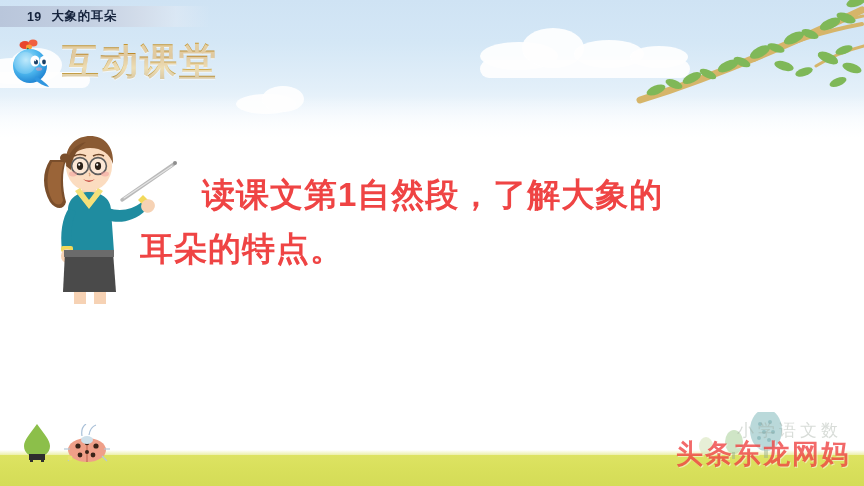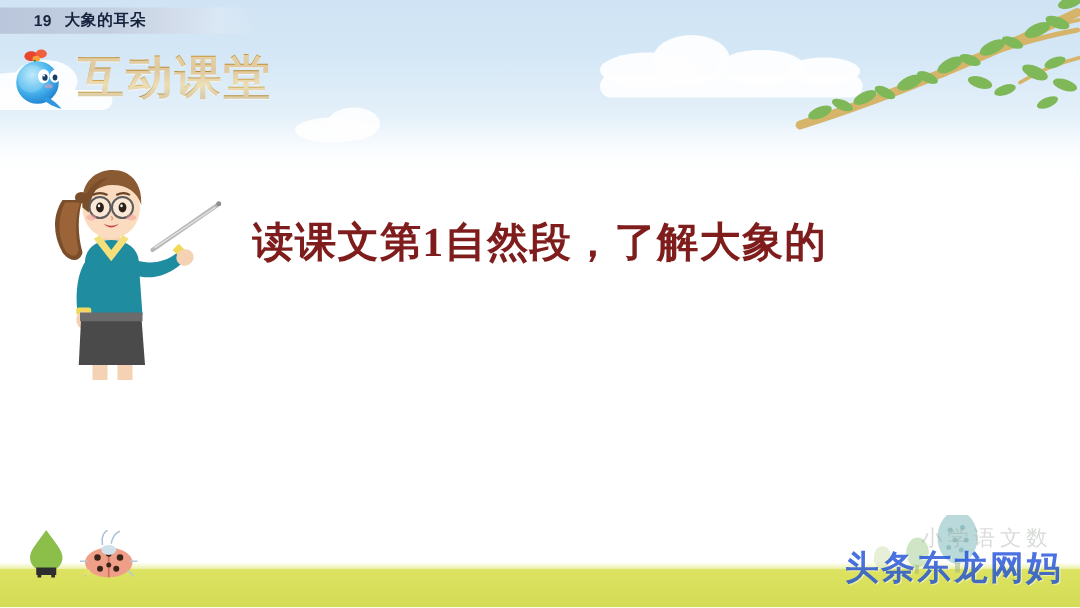--- a/index.html
+++ b/index.html
@@ -112,26 +112,26 @@
   }
 
   
   .teacher { position: absolute; left: 38px; top: 126px; width: 118px; height: 178px; }
 
   
   .lesson-text {
     position: absolute;
     left: 140px; top: 168px;
     width: 660px;
-    color: #7f1d1d;
+    color: #ef4444;
     font-size: 33px;
     line-height: 54px;
     font-weight: bold;
     letter-spacing: 1px;
-    font-family: Liberation Serif, serif;
+    font-family: Liberation Sans, sans-serif;
   }
   .lesson-text .indent { display: inline-block; width: 62px; }
 
   
   .grass {
     position: absolute;
     left: 0; bottom: 0;
     width: 864px; height: 31px;
     background: linear-gradient(to bottom, #dde362 0%, #d9e05c 40%, #d4dc57 100%);
   }
@@ -146,21 +146,21 @@
   .deco-bug  { position: absolute; left: 62px; bottom: 24px; width: 52px; height: 38px; }
   .deco-right-bushes { position: absolute; right: 60px; bottom: 26px; width: 120px; height: 48px; }
 
   
   .watermark-main {
     position: absolute;
     right: 14px; bottom: 14px;
     font-size: 27px;
     font-weight: bold;
     letter-spacing: 2px;
-    color: #1d4ed8;
+    color: #ef4444;
     opacity: .80;
     font-family: "DejaVu Sans", "Liberation Sans", sans-serif;
     text-shadow: 1px 1px 0 rgba(255,255,255,.6);
   }
   .watermark-faint {
     position: absolute;
     right: 22px; bottom: 44px;
     font-size: 17px;
     letter-spacing: 4px;
     color: #9aa59a;
@@ -327,20 +327,21 @@
   <div style="position:absolute; left:118px; top:160px; width:62px; height:44px;">
     <svg width="62" height="44" viewBox="0 0 62 44">
       <line x1="4" y1="40" x2="56" y2="4" stroke="#b9b9b9" stroke-width="3.4" stroke-linecap="round"></line>
       <line x1="6" y1="38" x2="54" y2="6" stroke="#e4e4e4" stroke-width="1.2" stroke-linecap="round"></line>
       <circle cx="57" cy="3" r="2" fill="#8e8e8e"></circle>
     </svg>
   </div>
 
   <div class="lesson-text">
     <div><span class="indent"></span><span>读课文第1自然段，了解大象的</span></div>
+    <div>耳朵的特点。</div>
   </div>
 
   <div class="grass-fade"></div>
   <div class="grass"></div>
 
   <div class="deco-tree">
     <svg width="34" height="40" viewBox="0 0 34 40">
       <path d="M17,2 C24,12 30,18 30,24 C30,31 24,35 17,35 C10,35 4,31 4,24 C4,18 10,12 17,2 Z" fill="#8cbf4a"></path>
       <rect x="9" y="32" width="16" height="6" fill="#2e2e2e"></rect>
       <rect x="10" y="37" width="3" height="4" fill="#2e2e2e"></rect>

